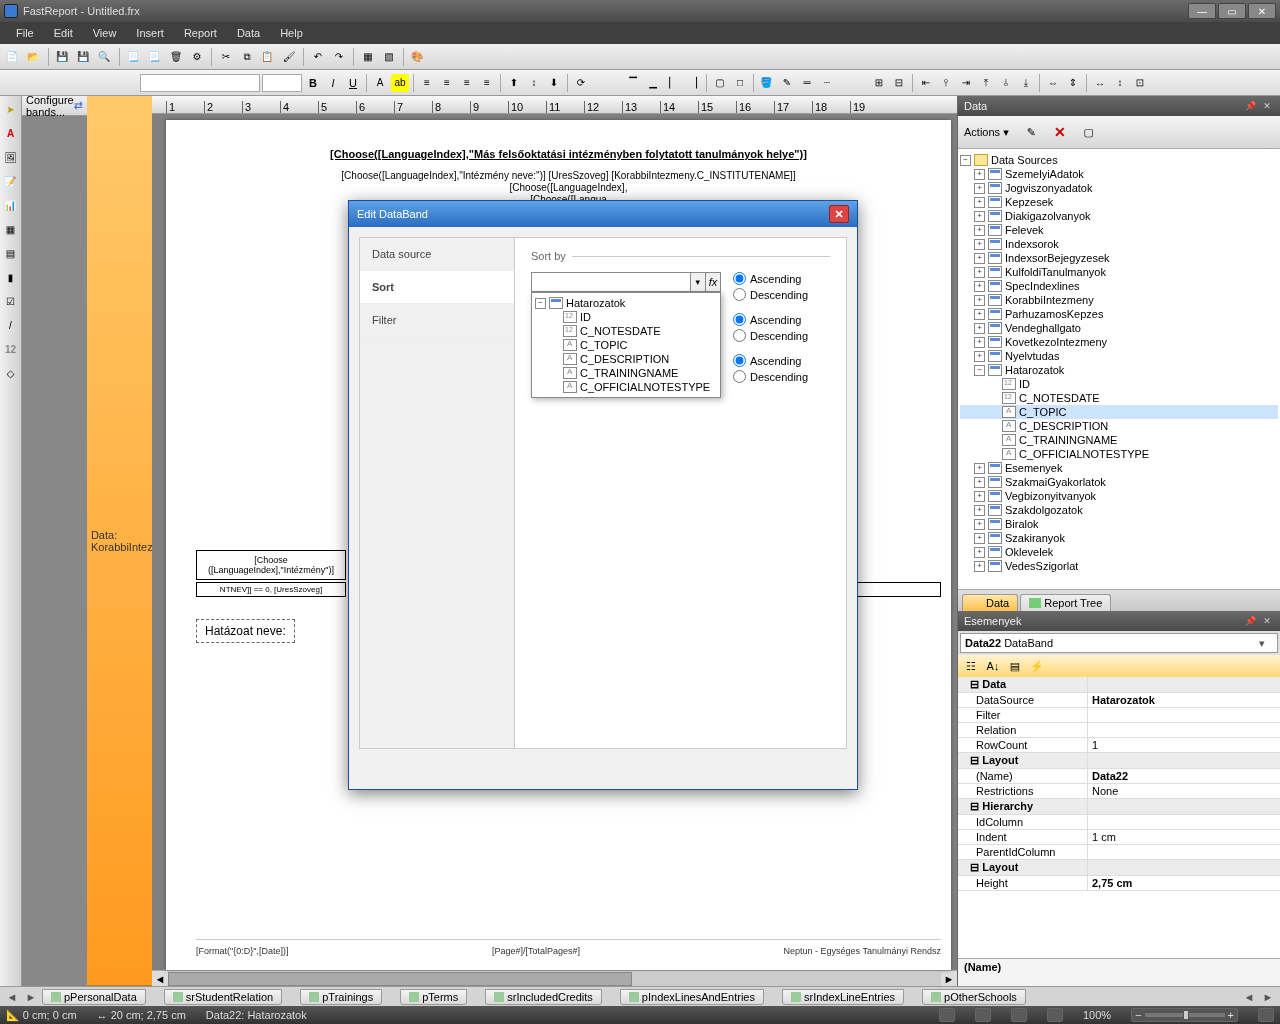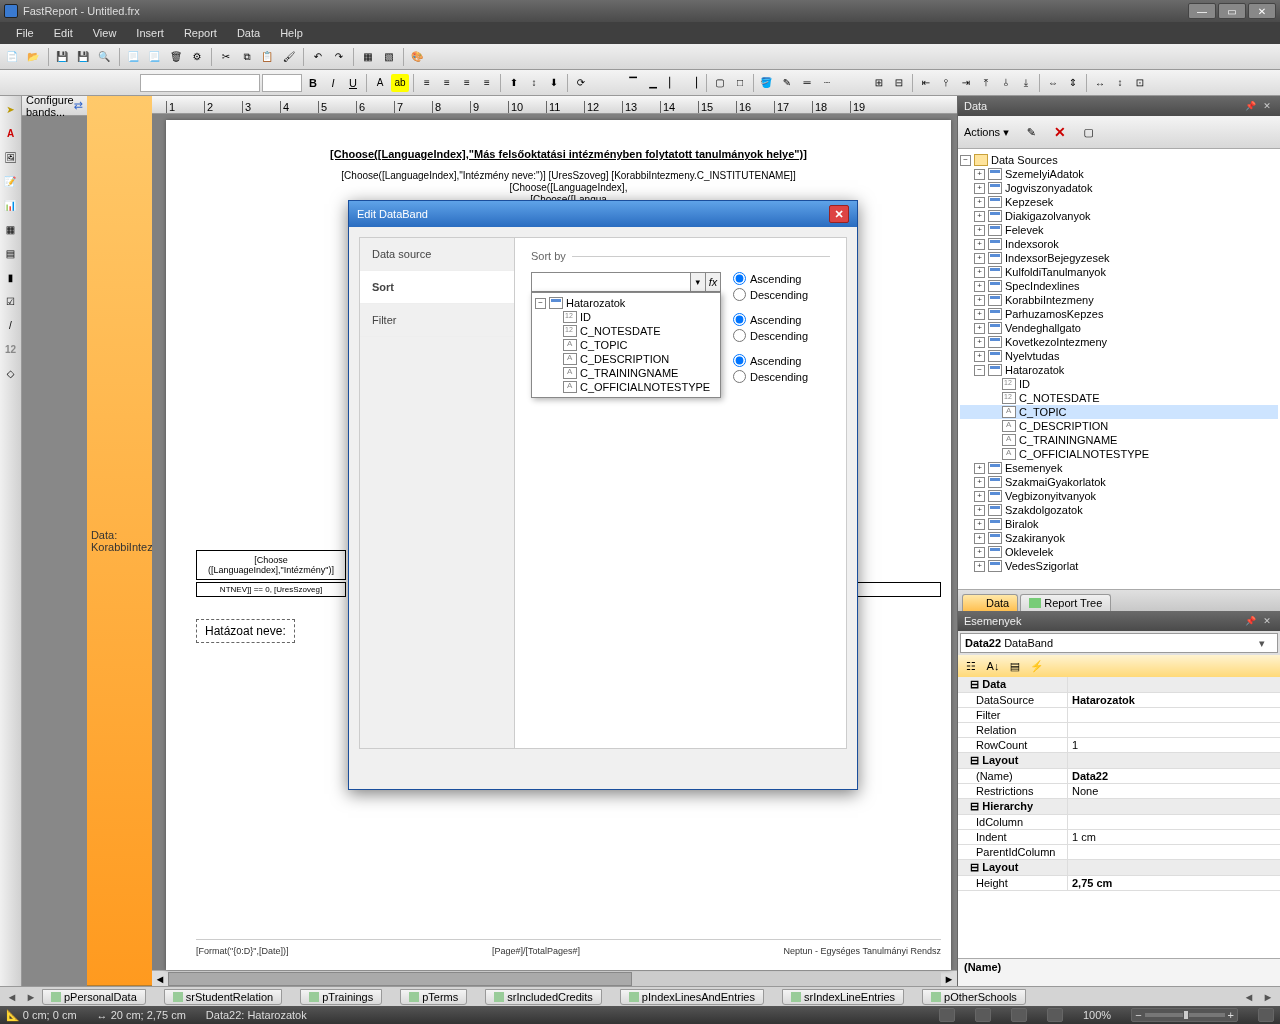--- a/index.html
+++ b/index.html
@@ -53,21 +53,21 @@
 .tree-node .tic.folder{background:#ffe49c;border-color:#c9a13a;}
 .tree-node .tic.table::after{content:"";position:absolute;top:1px;left:1px;right:1px;height:3px;background:#5a8dd6;}
 .tree-node .tic.num{background:#fff;border-color:#888;} .tree-node .tic.num::after{content:"12";position:absolute;font-size:7px;left:1px;top:0;color:#888;}
 .tree-node .tic.alpha::after{content:"A";position:absolute;font-size:8px;left:3px;top:-1px;color:#888;}
 .indent1{padding-left:14px;} .indent2{padding-left:28px;}
 .bottom-tabs{ height:22px; background:linear-gradient(#e0e0e0,#c8c8c8); border-top:1px solid #aaa;display:flex;align-items:flex-end;padding:0 4px; gap:2px;}
 .bottom-tabs .tab{ padding:2px 8px; background:linear-gradient(#f0f0f0,#dadada); border:1px solid #999; border-bottom:none; border-radius:3px 3px 0 0; font-size:11px; display:flex;align-items:center;gap:3px;}
 .bottom-tabs .tab.active{ background:linear-gradient(#ffe8a8,#ffc050);}
 .propgrid{ background:#fff; flex:1; overflow:auto; }
 .prow{ display:flex; border-bottom:1px solid #ddd; }
-.prow .pn{ width:110px; padding:1px 4px 1px 18px; background:#fff; border-right:1px solid #ddd;}
+.prow .pn{ width:130px; padding:1px 4px 1px 18px; background:#fff; border-right:1px solid #ddd;}
 .prow .pv{ flex:1; padding:1px 4px; }
 .prow.cat .pn{ background:#ececec; font-weight:bold; padding-left:12px;}
 .prow.cat{ background:#ececec;}
 .prow.bold .pv{font-weight:bold;}
 .propdesc{ height:28px; background:#f4f4f4; border-top:1px solid #aaa; padding:2px 6px; font-weight:bold;}
 .objsel{ height:20px; background:#fff; border:1px solid #999; margin:2px; display:flex;align-items:center;padding:0 4px;}
 .objsel .dd{margin-left:auto; width:14px; color:#555;}
 .proptb{ height:22px; background:linear-gradient(#fff3d0,#ffd978); display:flex;align-items:center;padding:0 4px; gap:4px;}
 .proptb .pb{ width:18px; height:18px; display:flex;align-items:center;justify-content:center;border:1px solid transparent;}
 

